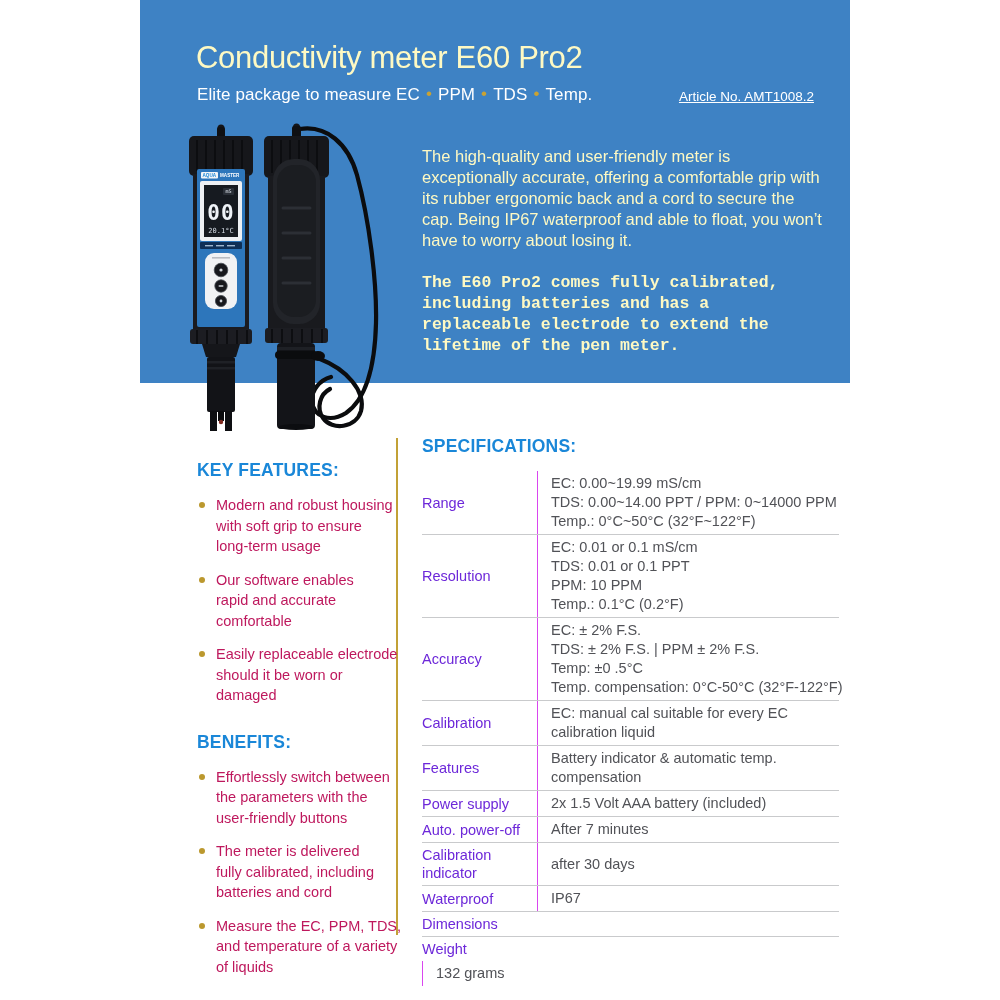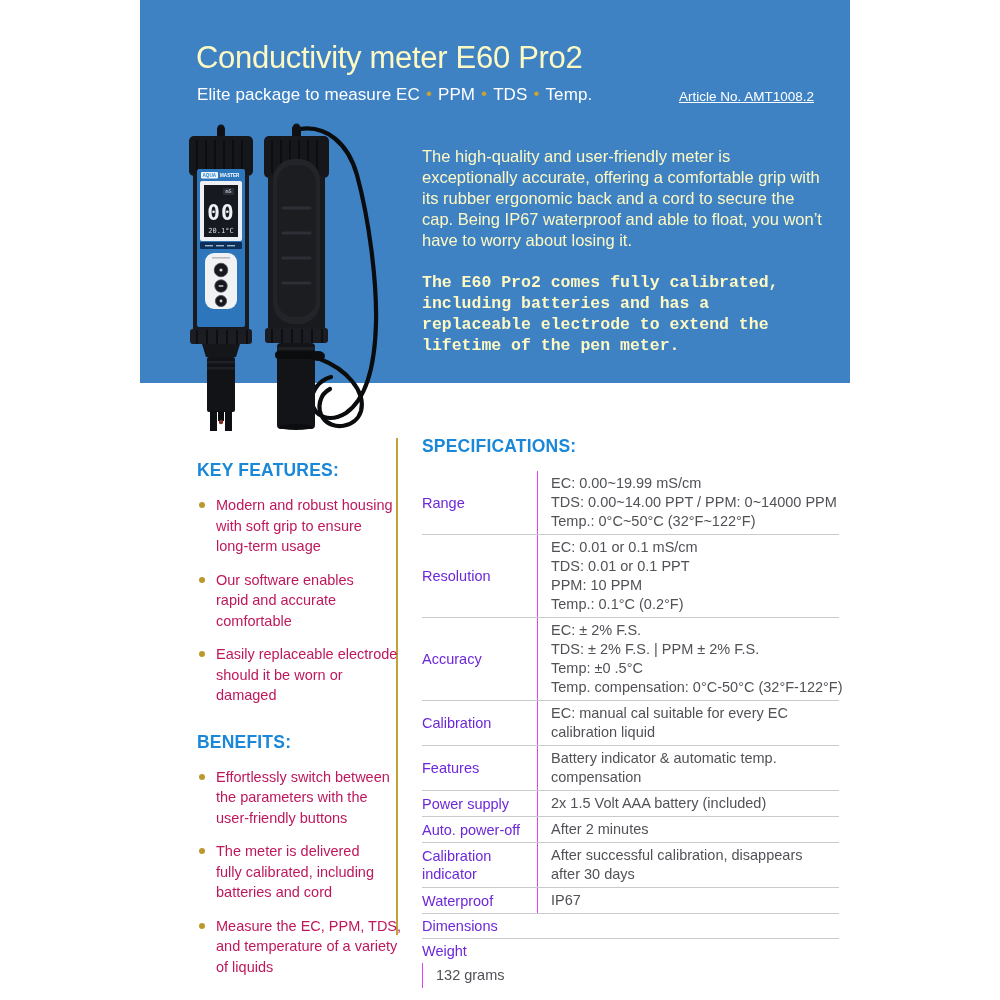--- a/index.html
+++ b/index.html
@@ -294,27 +294,26 @@
         </div>
         <div class="spec-row">
           <div class="spec-label">Power supply</div>
           <div class="spec-value">
             <div>2x 1.5 Volt AAA battery (included)</div>
           </div>
         </div>
         <div class="spec-row">
           <div class="spec-label">Auto. power-off</div>
           <div class="spec-value">
-            <div>After 2 minutes</div>
+            <div>After 7 minutes</div>
           </div>
         </div>
         <div class="spec-row">
           <div class="spec-label">Calibration indicator</div>
           <div class="spec-value">
-            <div>After successful calibration, disappears</div>
             <div>after 30 days</div>
           </div>
         </div>
         <div class="spec-row">
           <div class="spec-label">Waterproof</div>
           <div class="spec-value">
             <div>IP67</div>
           </div>
         </div>
         <div class="spec-row">

